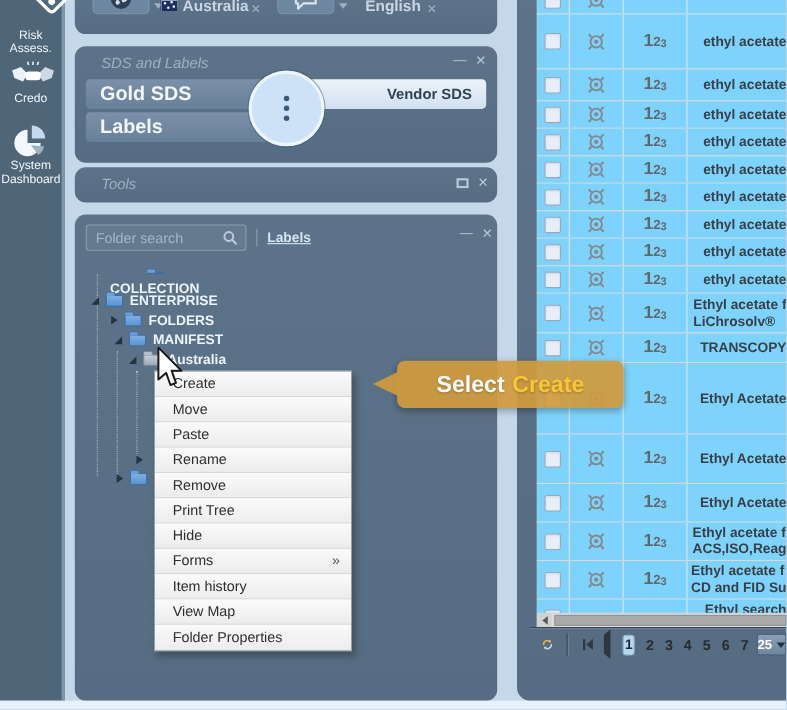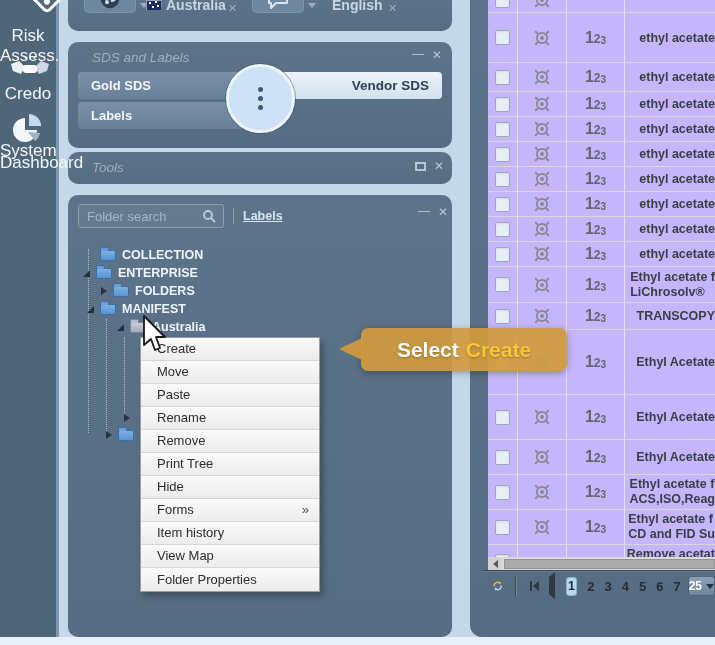--- a/index.html
+++ b/index.html
@@ -3,21 +3,21 @@
 <meta charset="utf-8">
 <style>
   * { margin:0; padding:0; box-sizing:border-box; font-family:"Liberation Sans", sans-serif; }
   html,body { width:715px; height:645px; }
   body { background:#c4d8ea; }
   #app { position:relative; width:715px; height:645px; overflow:hidden; background:#c4d8ea; }
 
   
   .sidebar { position:absolute; left:0; top:0; width:59px; height:637px;
              background:#4f6678; border-right:3px solid #7d97ac; z-index:4; }
-  .side-label { position:absolute; width:100%; text-align:center; color:#f2f6fa; font-size:17px; }
+  .side-label { position:absolute; width:100%; text-align:center; color:#f2f6fa; font-size:11px; }
   .dice { position:absolute; left:27px; top:-34px; width:40px; height:40px; transform:rotate(45deg);
           background:#52697d; border:3px solid #ffffff; border-radius:5px; }
   .dice i { position:absolute; width:6px; height:6px; background:#fff; border-radius:50%; } .dice .d5{left:25px;top:25px;}
 
   
   .panel { position:absolute; left:68px; width:384px; background:linear-gradient(#5d7389,#566c82);
            border-radius:10px; z-index:2; }
   .ptitle { position:absolute; font-size:13.5px; font-style:italic; color:#9db0c5; }
   .wctl { position:absolute; color:#b9c7d6; font-size:12px; cursor:default; }
   .maxbox { position:absolute; width:11px; height:9px; border:2px solid #b9c7d6; }
@@ -32,21 +32,21 @@
            border-right:4px solid transparent; border-top:5px solid #9cb0c4; }
   .flag { position:absolute; left:78px; top:0; width:15px; height:10px; background:#1b2d63;
           box-shadow: inset 1px 1px 0 rgba(255,255,255,0.55), 2px -2px 0 -1px #ffffff33; }
   .flag i { position:absolute; width:2px; height:2px; background:#fff; }
   .flag .s1{left:3px;top:2px;} .flag .s2{left:9px;top:1px;} .flag .s3{left:11px;top:5px;} .flag .s4{left:6px;top:6px;}
 
   
   #panel-sds { top:42px; height:106px; }
   .sdsrow { position:absolute; left:10px; width:364px; height:27px; display:flex; }
   .half-dark { width:50%; background:linear-gradient(#7b90a7,#68809a); border-radius:4px 0 0 4px;
-               color:#f2f6fa; font-weight:bold; font-size:13px; line-height:27px; padding-left:13px; }
+               color:#f2f6fa; font-weight:bold; font-size:18px; line-height:27px; padding-left:13px; }
   .half-light { width:50%; background:linear-gradient(#ecf3fa,#d2e1ef); border-radius:0 4px 4px 0;
                 color:#2f4257; font-weight:bold; font-size:13.5px; line-height:27px; text-align:right; padding-right:13px; }
   .bigcircle { position:absolute; left:158px; top:22px; width:69px; height:69px; border-radius:50%;
                background:#cde2f6; border:3px solid #ecf4fc; box-shadow:0 0 0 1px rgba(56,80,104,0.5);
                display:flex; flex-direction:column; align-items:center; justify-content:center; gap:4px; }
   .bigcircle i { width:5px; height:5px; border-radius:50%; background:#3d5a78; }
 
   
   #panel-tools { top:152px; height:32px; }
 
@@ -89,21 +89,21 @@
                      border-top:11px solid transparent; border-bottom:11px solid transparent; }
   .tooltip .hl { color:#f8c733; margin-left:7px; }
 
   
   .cursor { position:absolute; left:141px; top:315px; z-index:60; }
 
   
   .rpanel { position:absolute; left:470px; top:0; width:245px; height:637px;
             background:linear-gradient(#5d7389,#566c82); border-radius:0 0 0 12px; z-index:2; }
   .rtable { position:absolute; left:18px; top:0; width:227px; height:558px; background:#fff; overflow:hidden; }
-  .trow { display:flex; background:#c4b5fd; border-bottom:1px solid #d8d8d8; overflow:hidden; }
+  .trow { display:flex; background:#7dd3fc; border-bottom:1px solid #d8d8d8; overflow:hidden; }
   .c { flex:none; display:flex; align-items:center; justify-content:center; border-right:1px solid #e4e4e4; }
   .cb { width:30px; } .ci { width:49px; } .cn { width:58px; }
   .cname { flex:1 1 auto; justify-content:flex-end; padding-left:7px; border-right:none; overflow:hidden; }
   .cbx { width:15px; height:15px; background:#e8eef6; border:1px solid #9aa9ba; border-radius:2px;
          box-shadow:inset 0 1px 2px rgba(0,0,0,0.08); }
   .nm { font-size:12.5px; font-weight:bold; color:#3a3f45; white-space:nowrap; }
   .nm2 { font-size:12.5px; font-weight:bold; color:#3a3f45; line-height:15px; white-space:nowrap; }
   .n123 { color:#63676b; font-weight:bold; letter-spacing:0; }
   .n1 { font-size:16px; } .n2 { font-size:12px; } .n3 { font-size:10px; position:relative; top:1px; }
   .sliver-top { height:13px; } .sliver-top .inner { margin-top:-13px; height:26px; display:flex; width:100%; }
@@ -220,35 +220,35 @@
     </svg>
     <div class="vsep"></div>
     <a class="expand-link" href="#">Labels</a>
     <span class="wctl" style="left:350px;top:9px;">—</span>
     <span class="wctl" style="left:370px;top:10px;">✕</span>
 
     <div class="dotline" style="left:20px;top:54px;height:184px;"></div>
     <div class="dotline" style="left:38px;top:124px;height:114px;"></div>
     <div class="dotline" style="left:56px;top:142px;height:80px;"></div>
 
-    <div class="tnode" style="left:32px;top:52px;">
+    <div class="tnode" style="left:32px;top:52px;flex-direction:column;">
       <span class="folder"></span>
       <span>COLLECTION</span>
     </div>
     <div class="tnode" style="left:15px;top:70px;">
       <span class="texp"></span>
       <span class="folder"></span>
       <span>ENTERPRISE</span>
     </div>
     <div class="tnode" style="left:33px;top:88px;">
       <span class="tcol"></span>
       <span class="folder"></span>
       <span>FOLDERS</span>
     </div>
-    <div class="tnode" style="left:19px;top:106px;">
+    <div class="tnode" style="left:36px;top:106px;">
       <span class="texp"></span>
       <span class="folder"></span>
       <span>MANIFEST</span>
     </div>
     <div class="tnode" style="left:49px;top:124px;">
       <span class="texp"></span>
       <span class="folder gray"></span>
       <span>Australia</span>
     </div>
     <div class="tnode" style="left:56px;top:215px;">
@@ -594,21 +594,21 @@
       </div>
 
       <div class="trow sliver-bot">
         <div class="inner">
           <div class="c cb">
               <span class="cbx"></span>
             </div>
           <div class="c ci"></div>
           <div class="c cn"></div>
           <div class="c cname">
-              <span class="nm">Remove acetat</span>
+              <span class="nm">Ethyl search</span>
             </div>
         </div>
       </div>
     </div>
 
     <div class="hscroll">
       <div class="hs-btn">
           <span class="hs-tri"></span>
         </div>
       <div class="hs-thumb"></div>

